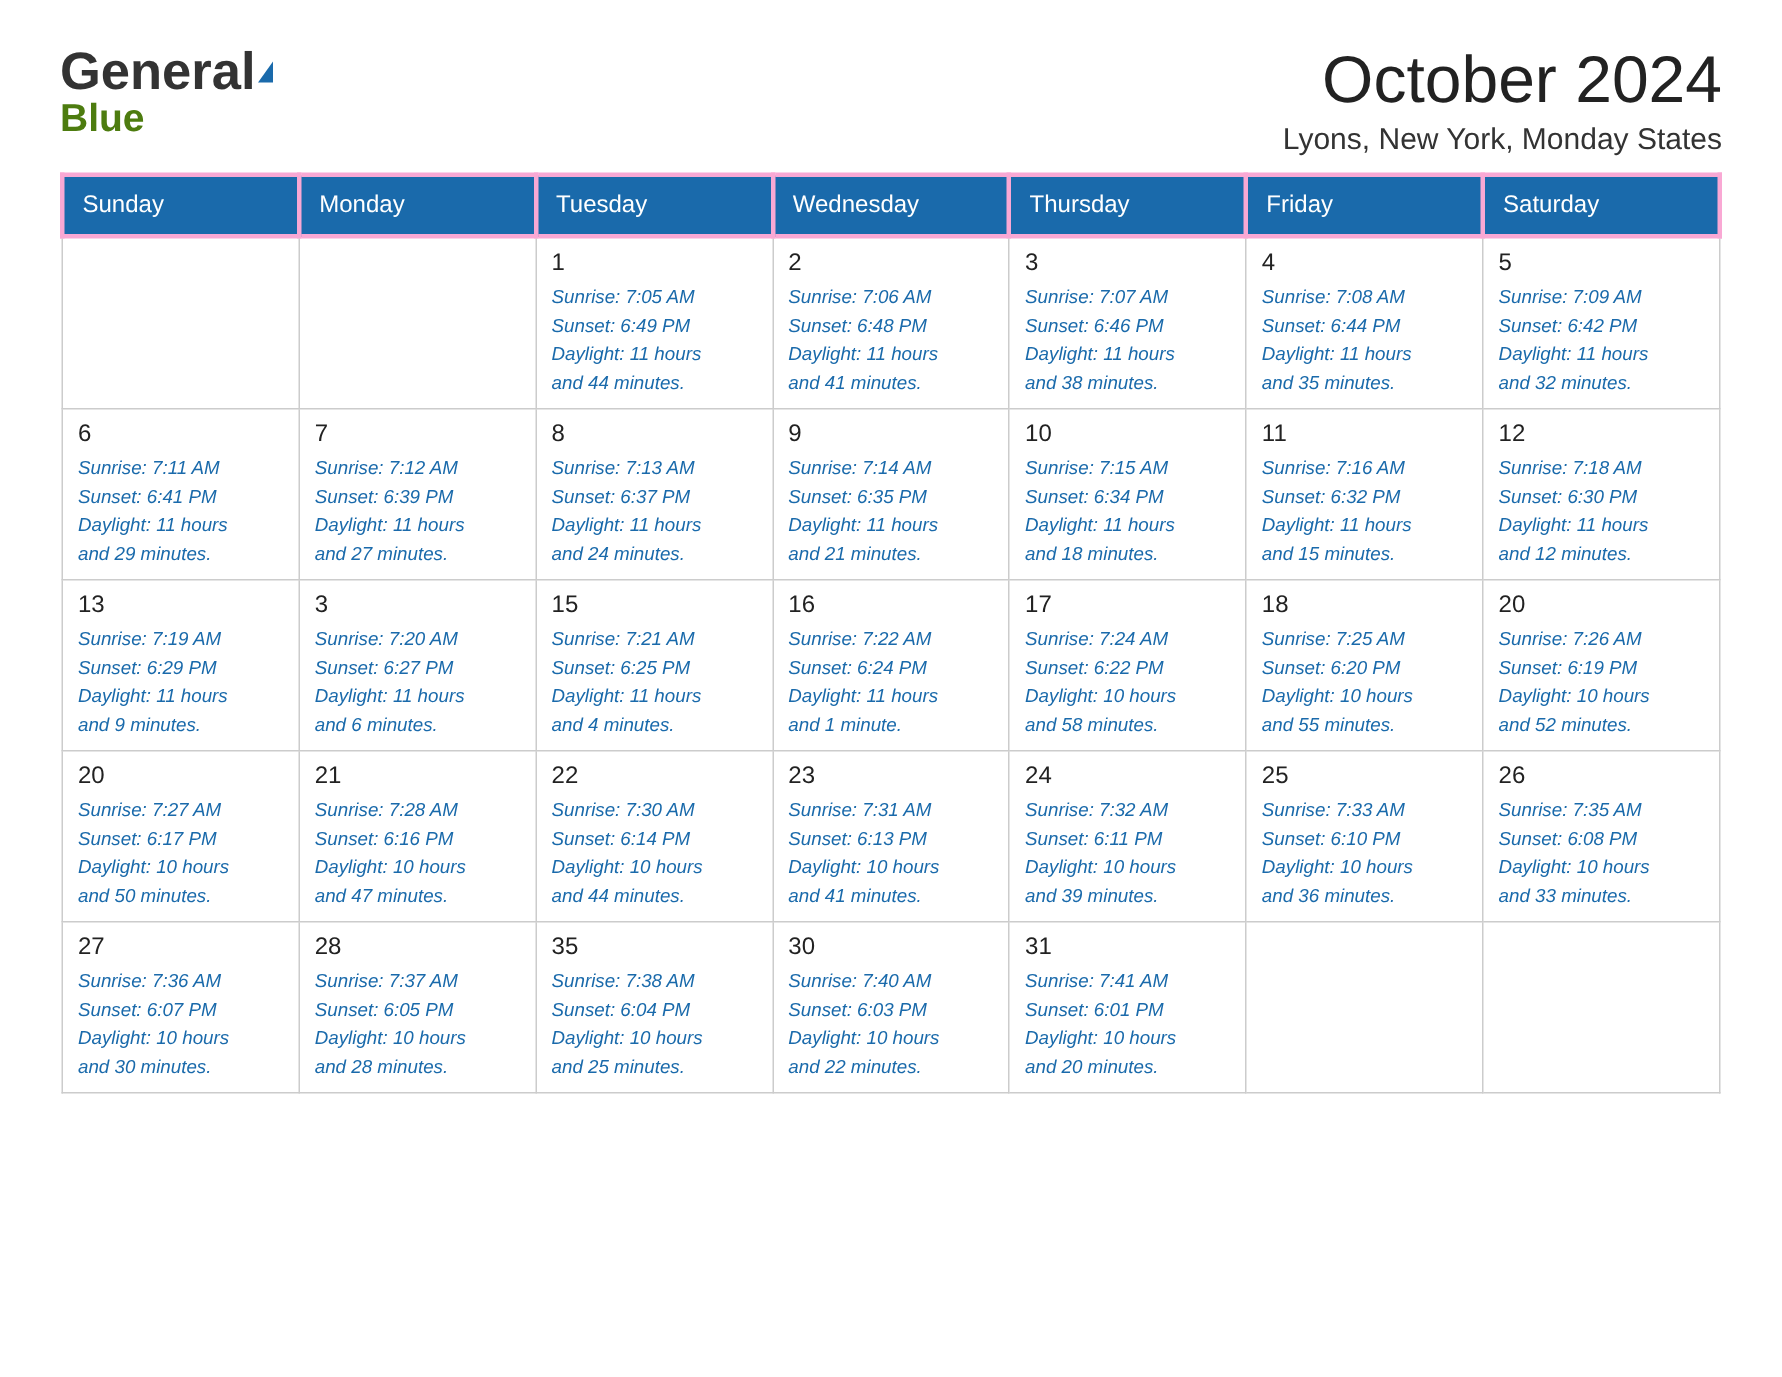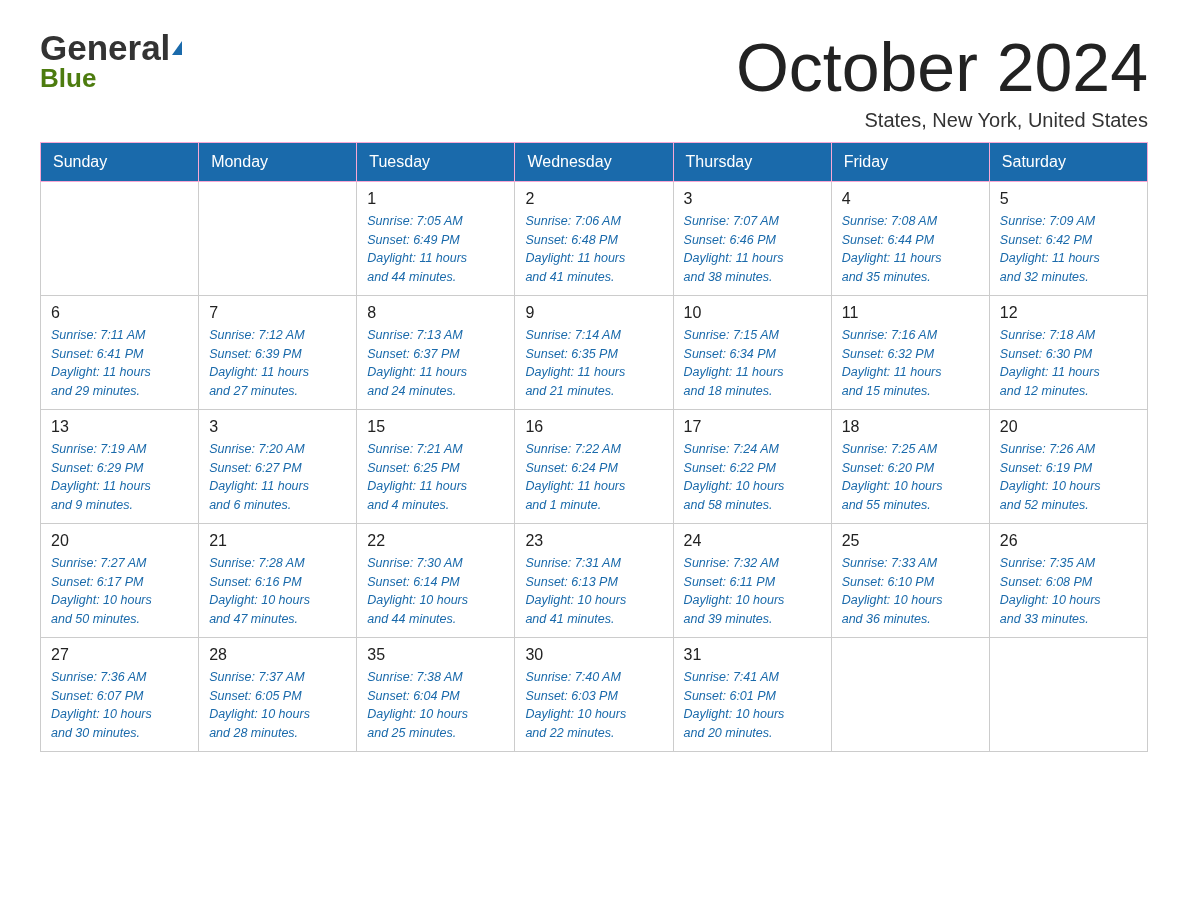--- a/index.html
+++ b/index.html
@@ -39,21 +39,21 @@
       height: 0;
       border-left: 10px solid transparent;
       border-bottom: 14px solid #1a6aab;
       margin-left: 2px;
       vertical-align: middle;
     }
     .title-section {
       text-align: right;
     }
     .month-title {
-      font-size: 68px;
+      font-size: 44px;
       font-weight: normal;
       color: #222;
       line-height: 1.1;
     }
     .location {
       font-size: 20px;
       color: #333;
       margin-top: 4px;
     }
     .calendar {
@@ -61,21 +61,21 @@
       border-collapse: collapse;
       margin-top: 10px;
     }
     .calendar th {
       background: #1a6aab;
       color: #fff;
       font-size: 16px;
       font-weight: normal;
       padding: 10px 12px;
       text-align: left;
-      border: 1px solid #f9a8d4;
+      border: 3px solid #f9a8d4;
     }
     .calendar td {
       border: 1px solid #ccc;
       vertical-align: top;
       padding: 8px 10px;
       width: calc(100% / 7);
       height: 110px;
     }
     .day-number {
       font-size: 16px;
@@ -101,21 +101,21 @@
     <div style="display:flex; align-items:center;">
       <span class="logo-text-general">General</span>
       <span class="logo-triangle"></span>
     </div>
     <div>
       <span class="logo-text-blue">Blue</span>
     </div>
   </div>
   <div class="title-section">
     <div class="month-title">October 2024</div>
-    <div class="location">States, New York, United States</div>
+    <div class="location">Lyons, New York, Monday States</div>
   </div>
 </div>
 
 <table class="calendar">
   <thead>
     <tr>
     <th>Sunday</th>
         <th>Monday</th>
         <th>Tuesday</th>
         <th>Wednesday</th>

